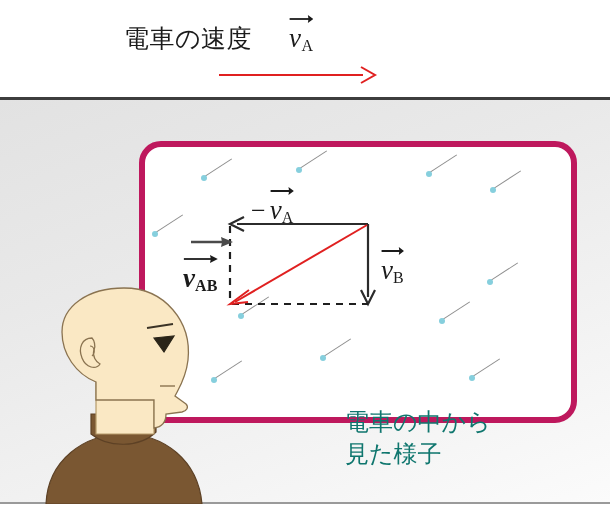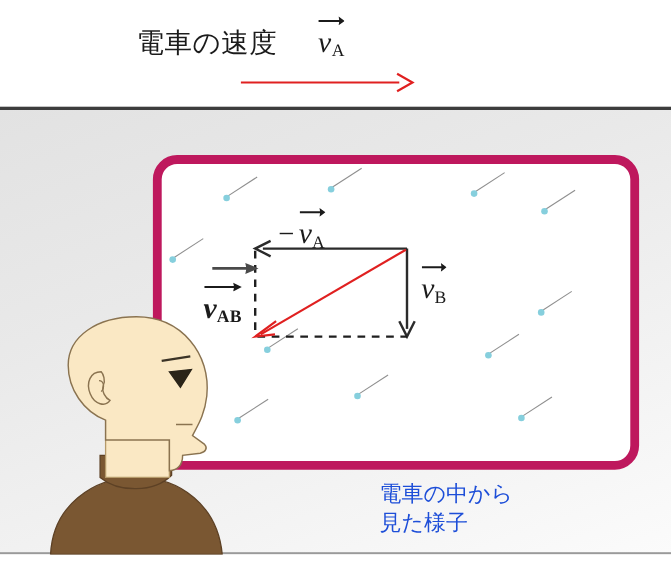--- a/index.html
+++ b/index.html
@@ -58,21 +58,21 @@
     width: 610px; height: 8px;
     background: #ffffff;
   }
 
   
   .window-panel {
     position: absolute;
     left: 139px; top: 141px;
     width: 426px; height: 270px;
     background: #ffffff;
-    border: 8px solid #be185d;
+    border: 6px solid #be185d;
     border-radius: 22px;
     overflow: hidden;
   }
 
   
   .rain-layer { position: absolute; left: 0; top: 0; width: 426px; height: 270px; }
   .raindrop { position: absolute; }
   .raindrop .streak {
     position: absolute;
     left: 0; top: 0;
@@ -124,28 +124,28 @@
   .overarrow {
     position: absolute;
     left: 0; top: -12px;
     width: 100%;
     height: 10px;
   }
 
   
   .lbl-minus-va { left: 106px; top: 50px; }
   .lbl-vab      { left: 38px;  top: 118px; font-weight: bold; }
-  .lbl-vb       { left: 236px; top: 100px; }
+  .lbl-vb       { left: 236px; top: 110px; }
 
   
   .caption {
     position: absolute;
-    left: 345px; top: 436px;
-    font-size: 20px;
-    color: #1d4ed8;
+    left: 345px; top: 406px;
+    font-size: 24px;
+    color: #0f766e;
     line-height: 1.35;
     white-space: pre-line;
   }
 
   
   .person {
     position: absolute;
     left: 36px; top: 282px;
     width: 190px; height: 222px;
   }

